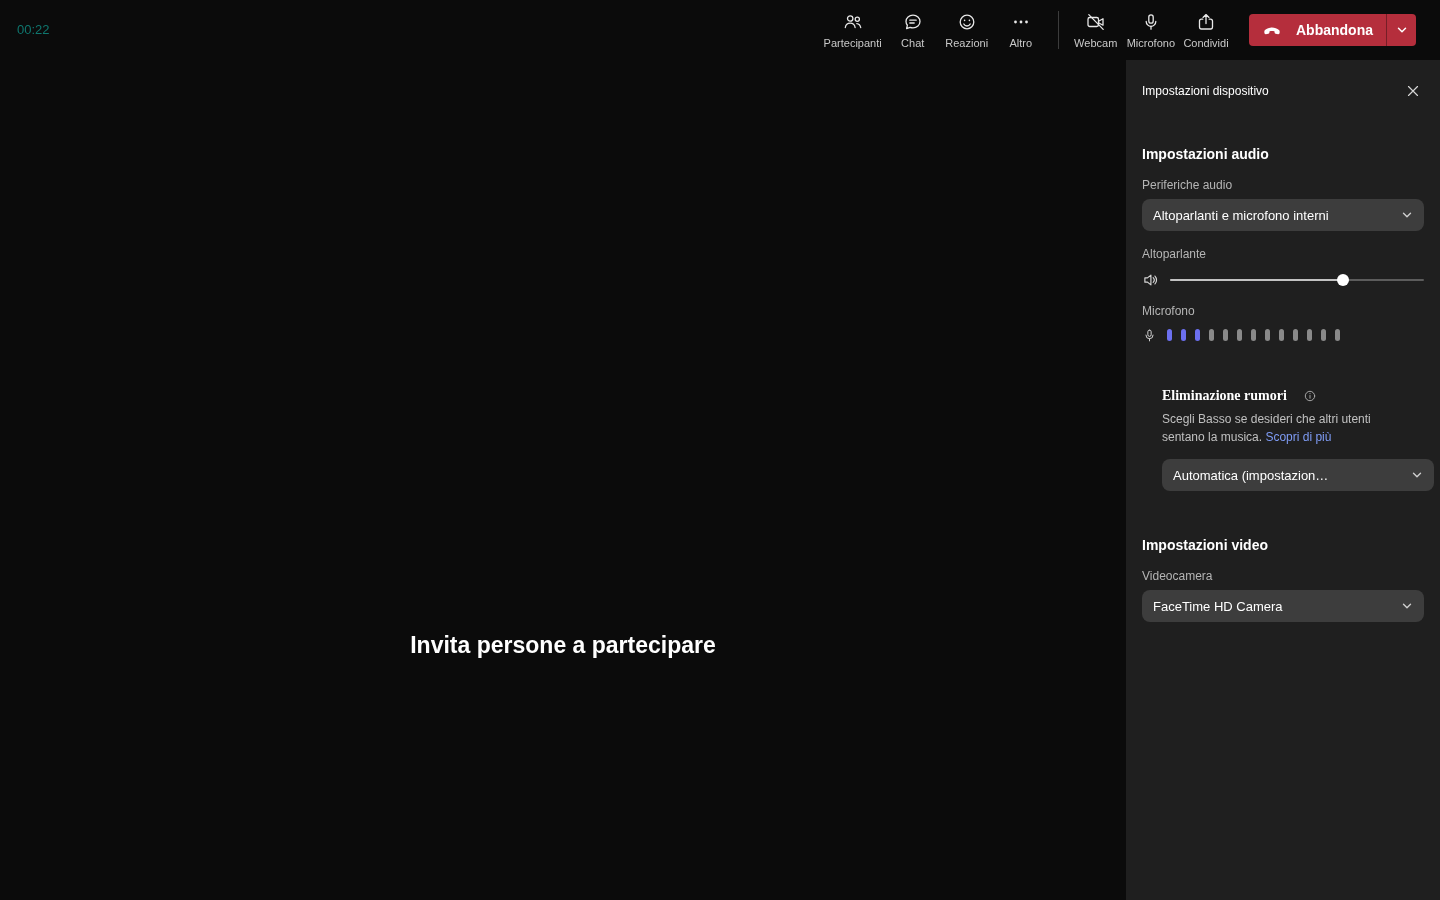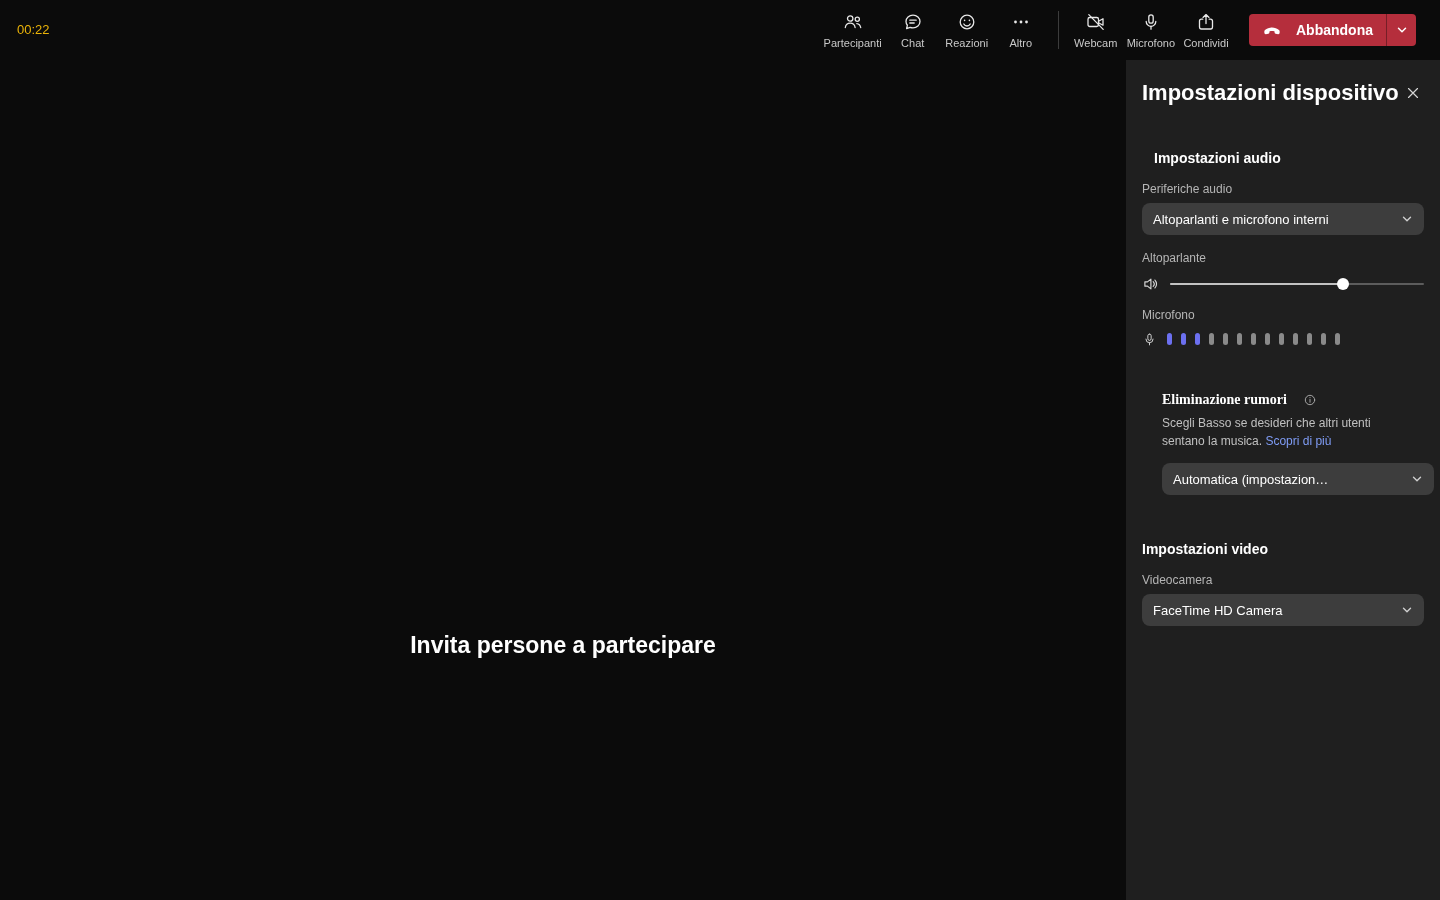--- a/index.html
+++ b/index.html
@@ -12,21 +12,21 @@
   body{
     background:var(--page-bg,#0b0b0b);
     font-family:"Liberation Sans","DejaVu Sans",sans-serif;
     color:#fff; position:relative;
   }
   svg{display:block;}
   .icon-stroke{stroke:#e8e8e8;fill:none;stroke-width:1.3;stroke-linecap:round;stroke-linejoin:round;}
 
   
   .topbar{position:absolute;top:0;left:0;right:0;height:60px;}
-  .timer{position:absolute;left:17px;top:22px;font-size:13px;color:#eab308;}
+  .timer{position:absolute;left:17px;top:22px;font-size:13px;color:#0f766e;}
   .toolbar{position:absolute;right:24px;top:0;height:60px;display:flex;align-items:center;}
   .tb{min-width:54px;height:60px;display:flex;flex-direction:column;align-items:center;justify-content:center;gap:5px;
       background:none;border:none;color:#e8e8e8;cursor:pointer;padding:0 4px;font-family:inherit;}
   .tb-label{font-size:11px;color:#c9c9c9;white-space:nowrap;}
   .tb-divider{width:1px;height:38px;background:#3c3c3c;margin:0 10px;}
   .leave-group{display:flex;height:32px;margin-left:16px;}
   .leave-main{background:var(--leave-red,#b52e3c);border:none;border-radius:4px 0 0 4px;color:#fff;
       display:flex;align-items:center;gap:14px;padding:0 13px;font-size:14px;font-weight:700;cursor:pointer;font-family:inherit;}
   .leave-chev{background:var(--leave-red,#b52e3c);border:none;border-left:1px solid rgba(0,0,0,.35);
       border-radius:0 4px 4px 0;width:30px;display:flex;align-items:center;justify-content:center;color:#fff;cursor:pointer;}
@@ -34,24 +34,24 @@
   
   .stage{position:absolute;left:0;top:60px;right:314px;bottom:0;}
   .avatar{position:absolute;left:calc(50% - 90px);top:330px;width:180px;height:180px;border-radius:50%;
       background:var(--avatar-bg,#f6e3cc);display:flex;align-items:center;justify-content:center;
       font-size:58px;font-weight:500;letter-spacing:2px;color:var(--avatar-text,#8a6731);}
   .invite{position:absolute;top:572px;left:0;width:100%;text-align:center;font-size:23px;font-weight:700;color:#fff;}
 
   
   .panel{position:absolute;top:60px;right:0;bottom:0;width:314px;background:var(--panel-bg,#1f1f1f);padding:0 16px;}
   .panel-header{display:flex;justify-content:space-between;align-items:center;margin-top:20px;}
-  .panel-title{font-size:22px;font-weight:700;}
+  .panel-title{font-size:12px;font-weight:400;}
   .close-btn{background:none;border:none;cursor:pointer;padding:2px;}
   .section-title{font-size:14px;font-weight:700;color:#fff;}
-  .audio-title{margin-top:44px;margin-left:12px;}
+  .audio-title{margin-top:44px;}
   .video-title{margin-top:46px;}
   .field-label{display:block;font-size:12px;color:#b5b5b5;margin:16px 0 7px;}
   .field{height:32px;background:var(--field-bg,#3d3d3d);border-radius:8px;display:flex;align-items:center;
       justify-content:space-between;padding:0 11px;font-size:13px;color:#fff;cursor:pointer;}
   .field-value{white-space:nowrap;overflow:hidden;text-overflow:ellipsis;}
   .chev{flex:0 0 auto;margin-left:8px;}
   .volume-row{display:flex;align-items:center;gap:10px;margin-top:11px;height:16px;}
   .slider{position:relative;flex:1;height:12px;cursor:pointer;}
   .slider-track{position:absolute;left:0;right:0;top:5px;height:2px;background:#5c5c5c;border-radius:1px;}
   .slider-fill{position:absolute;left:0;top:5px;height:2px;background:#c2c2c2;border-radius:1px;}

